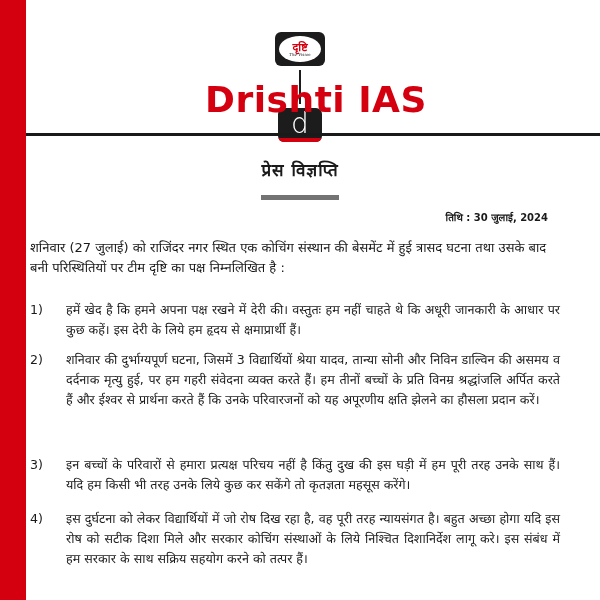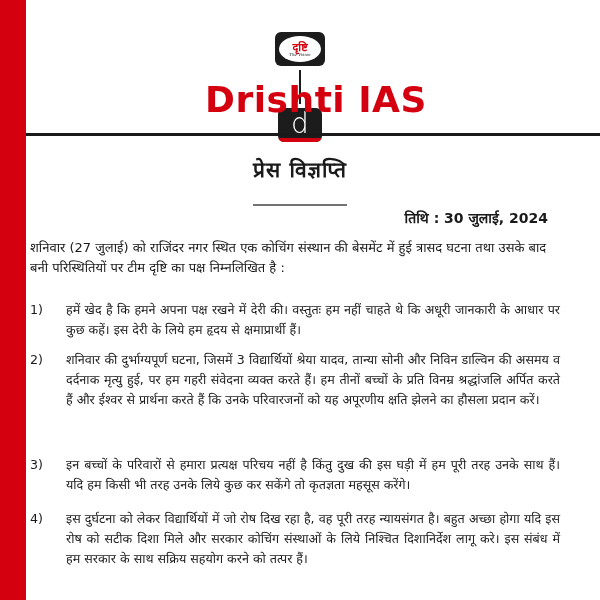--- a/index.html
+++ b/index.html
@@ -16,23 +16,23 @@
     .logo-divider { width: 2px; height: 34px; background: #1c1c1c; margin: 0 2px; }
     .logo-box-right { width: 44px; height: 34px; background: #1c1c1c; border-radius: 6px; position: relative; overflow: hidden; display: flex; align-items: center; justify-content: center; }
     .logo-box-right::after { content: ""; position: absolute; left: 0; bottom: 0; width: 100%; height: 4px; background: #d5000f; }
     .logo-d { color: #ffffff; font-family: "DejaVu Sans", sans-serif; font-size: 28px; font-weight: 300; line-height: 1; margin-top: -3px; }
 
     .brand { position: absolute; top: 78px; left: 0; width: 600px; text-align: center; color: #d5000f; font-family: "DejaVu Sans", sans-serif; font-weight: bold; font-size: 36px; letter-spacing: 0.5px; line-height: 44px; margin-left: 16px; }
 
     .separator { position: absolute; top: 133px; left: 26px; width: 574px; height: 3px; background: #1a1a1a; }
 
     .doc-title { position: absolute; top: 155px; left: 0; width: 600px; text-align: center; }
-    .doc-title span { display: inline-block; font-weight: bold; font-size: 21px; line-height: 30px; padding-bottom: 19px; border-bottom: 2px solid #737373; letter-spacing: 1px; }
+    .doc-title span { display: inline-block; font-weight: bold; font-size: 17px; line-height: 30px; padding-bottom: 10px; border-bottom: 5px solid #737373; letter-spacing: 1px; }
 
-    .date { position: absolute; top: 208px; right: 52px; font-weight: bold; font-size: 14px; line-height: 20px; }
+    .date { position: absolute; top: 208px; right: 52px; font-weight: bold; font-size: 10px; line-height: 20px; }
 
     .intro { position: absolute; top: 238px; left: 30px; width: 520px; font-weight: normal; font-size: 13px; line-height: 20px; }
 
     .points { position: absolute; left: 30px; width: 530px; font-size: 12.6px; line-height: 20px; }
     .point { display: flex; position: absolute; left: 0; width: 530px; }
     .point .num { width: 36px; flex: 0 0 36px; }
     .point .txt { flex: 1; text-align: justify; }
   </style>
 </head>
 <body>

